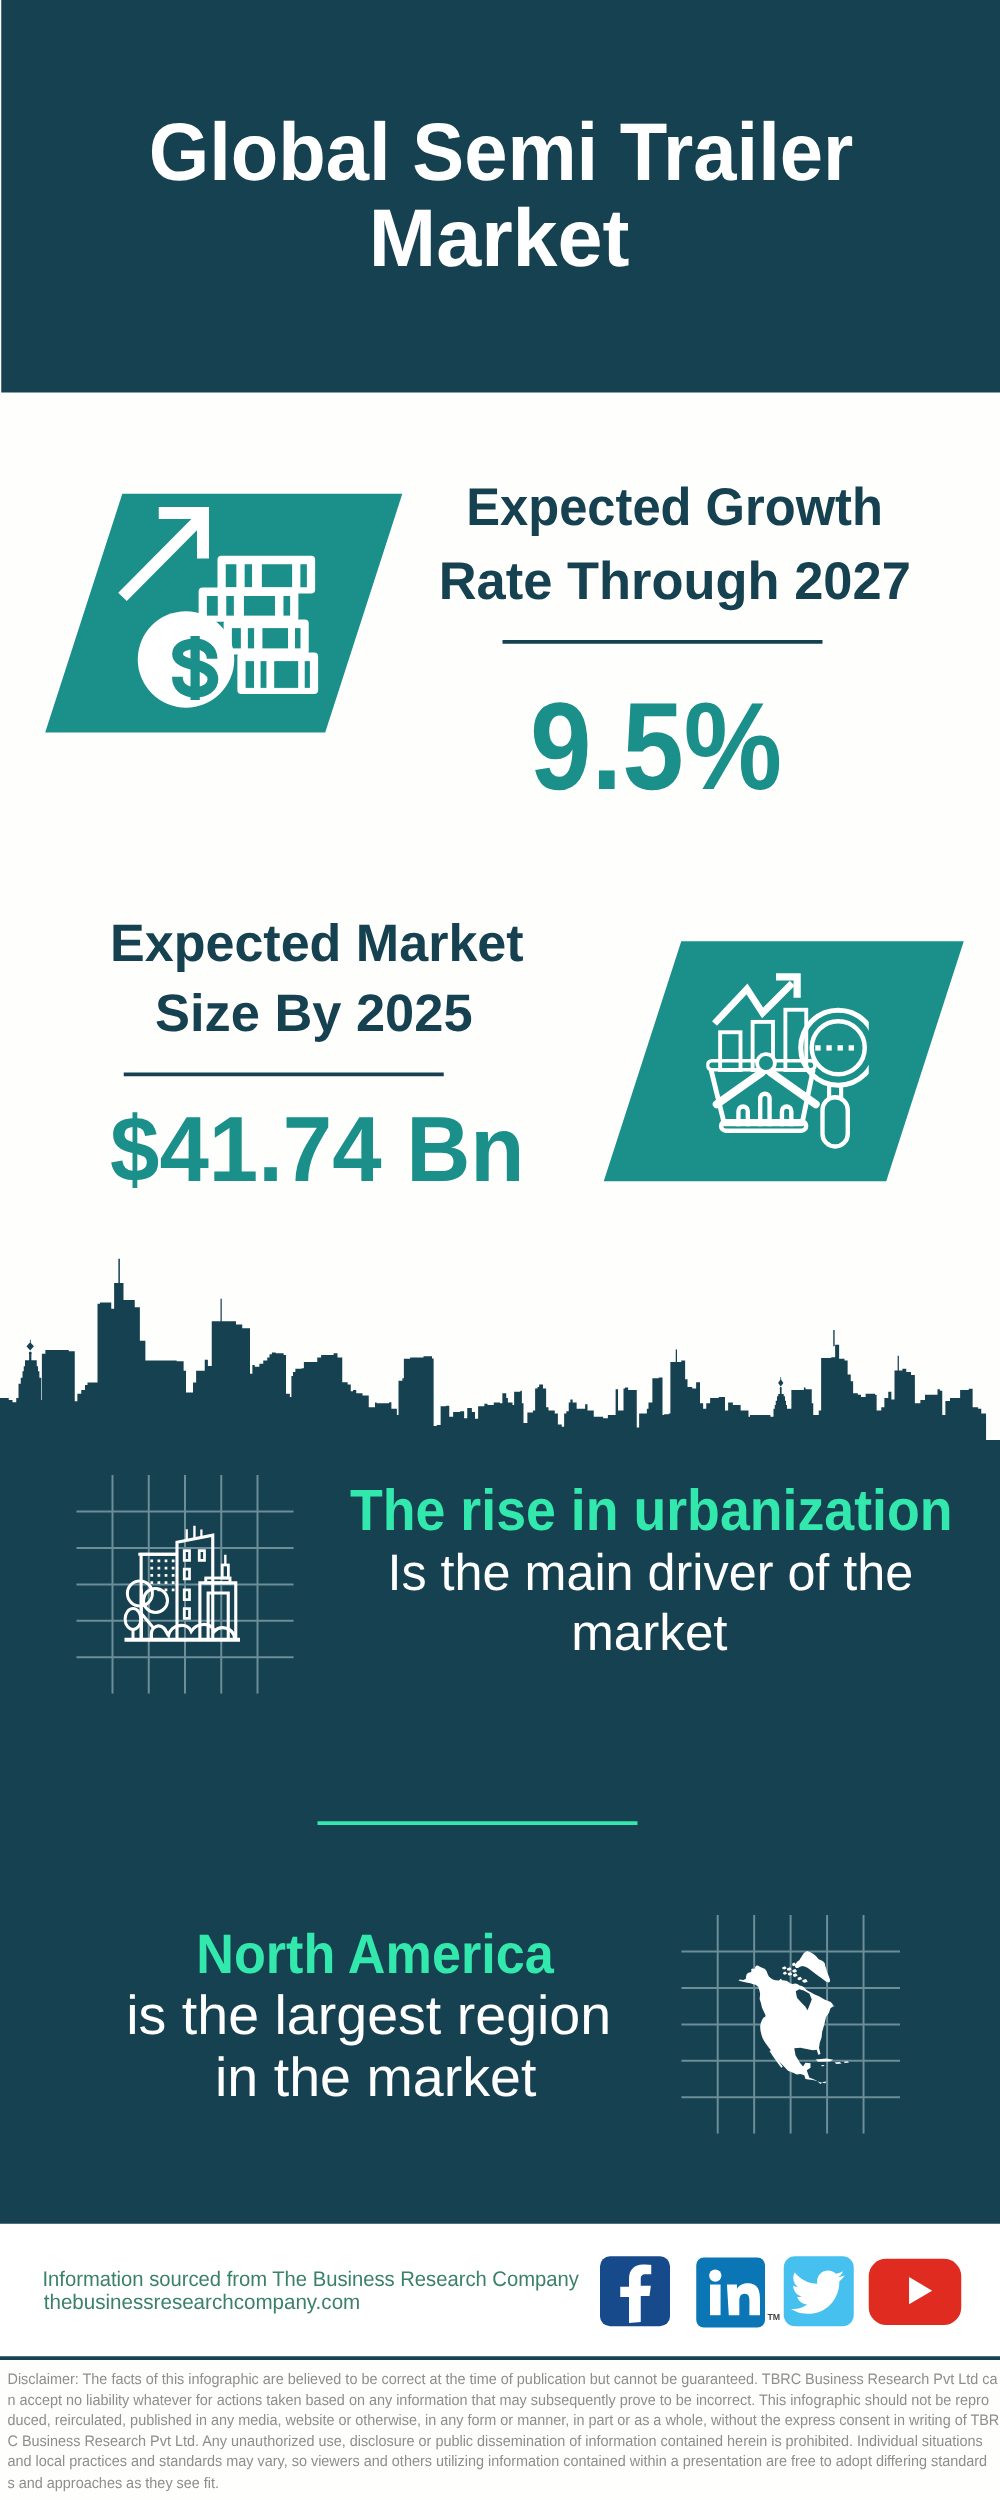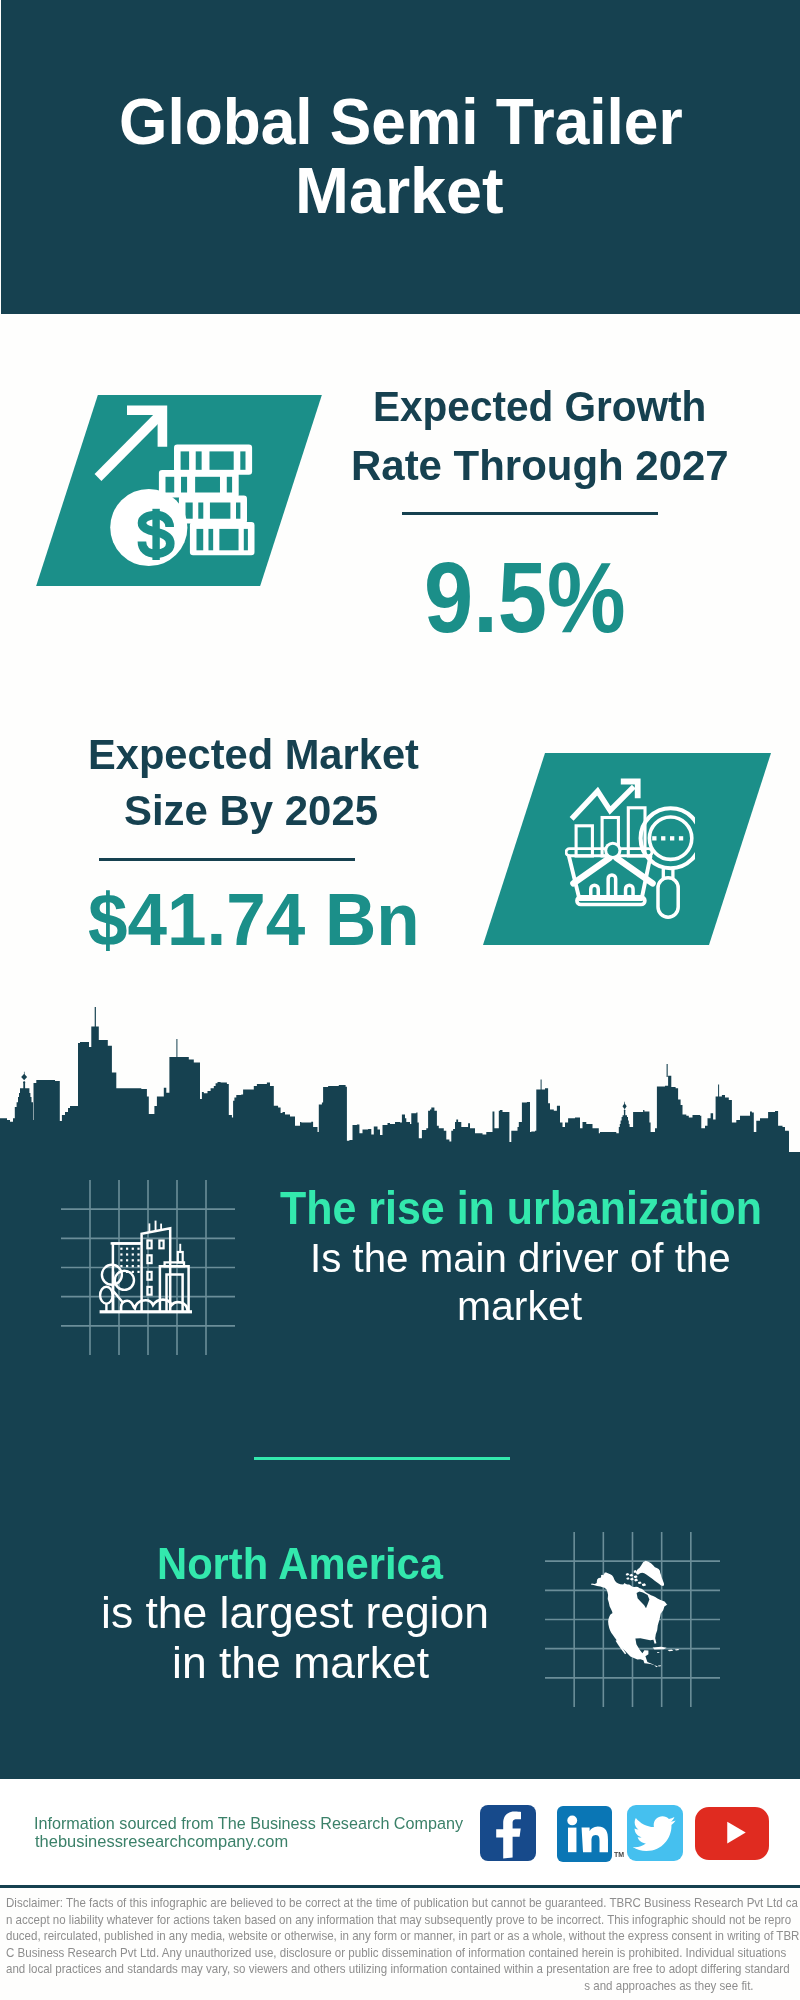--- a/index.html
+++ b/index.html
@@ -45,21 +45,21 @@
   #i2b1{left:100.50px;top:1590.50px;font-size:44px;color:#fff;transform:scaleX(1.0103);}
   #i2b2{left:172.00px;top:1640.50px;font-size:44px;color:#fff;transform:scaleX(1.0110);}
   
   #footer{left:0;top:1779px;width:800px;height:106px;background:#ffffff;}
   #src1{left:34.40px;top:1816.20px;font-size:16.9px;color:#3b8169;transform:scaleX(0.9567);}
   #src2{left:34.60px;top:1834.00px;font-size:16.9px;color:#3b8169;text-decoration:none;transform:scaleX(0.9747);}
   #social{left:480px;top:1804px;width:300px;height:60px;}
   .sq{position:absolute;border-radius:8px;}
   #disclaimer div{white-space:nowrap;transform:scaleX(0.9463);transform-origin:0 0;}
   #footrule{left:0;top:1885px;width:800px;height:3px;background:#164150;}
-  #disclaimer{left:6.3px;top:1895px;width:790px;color:#8e8e8e;font-size:12.2px;line-height:16.5px;text-align:right;}
+  #disclaimer{left:6.3px;top:1895px;width:790px;color:#8e8e8e;font-size:12.2px;line-height:16.5px;}
 </style>
 </head>
 <body>
 
 <div class="abs" id="header">
   <div class="tx b" id="t1">Global Semi Trailer</div>
   <div class="tx b" id="t2">Market</div>
 </div>
 
 <div class="abs">

